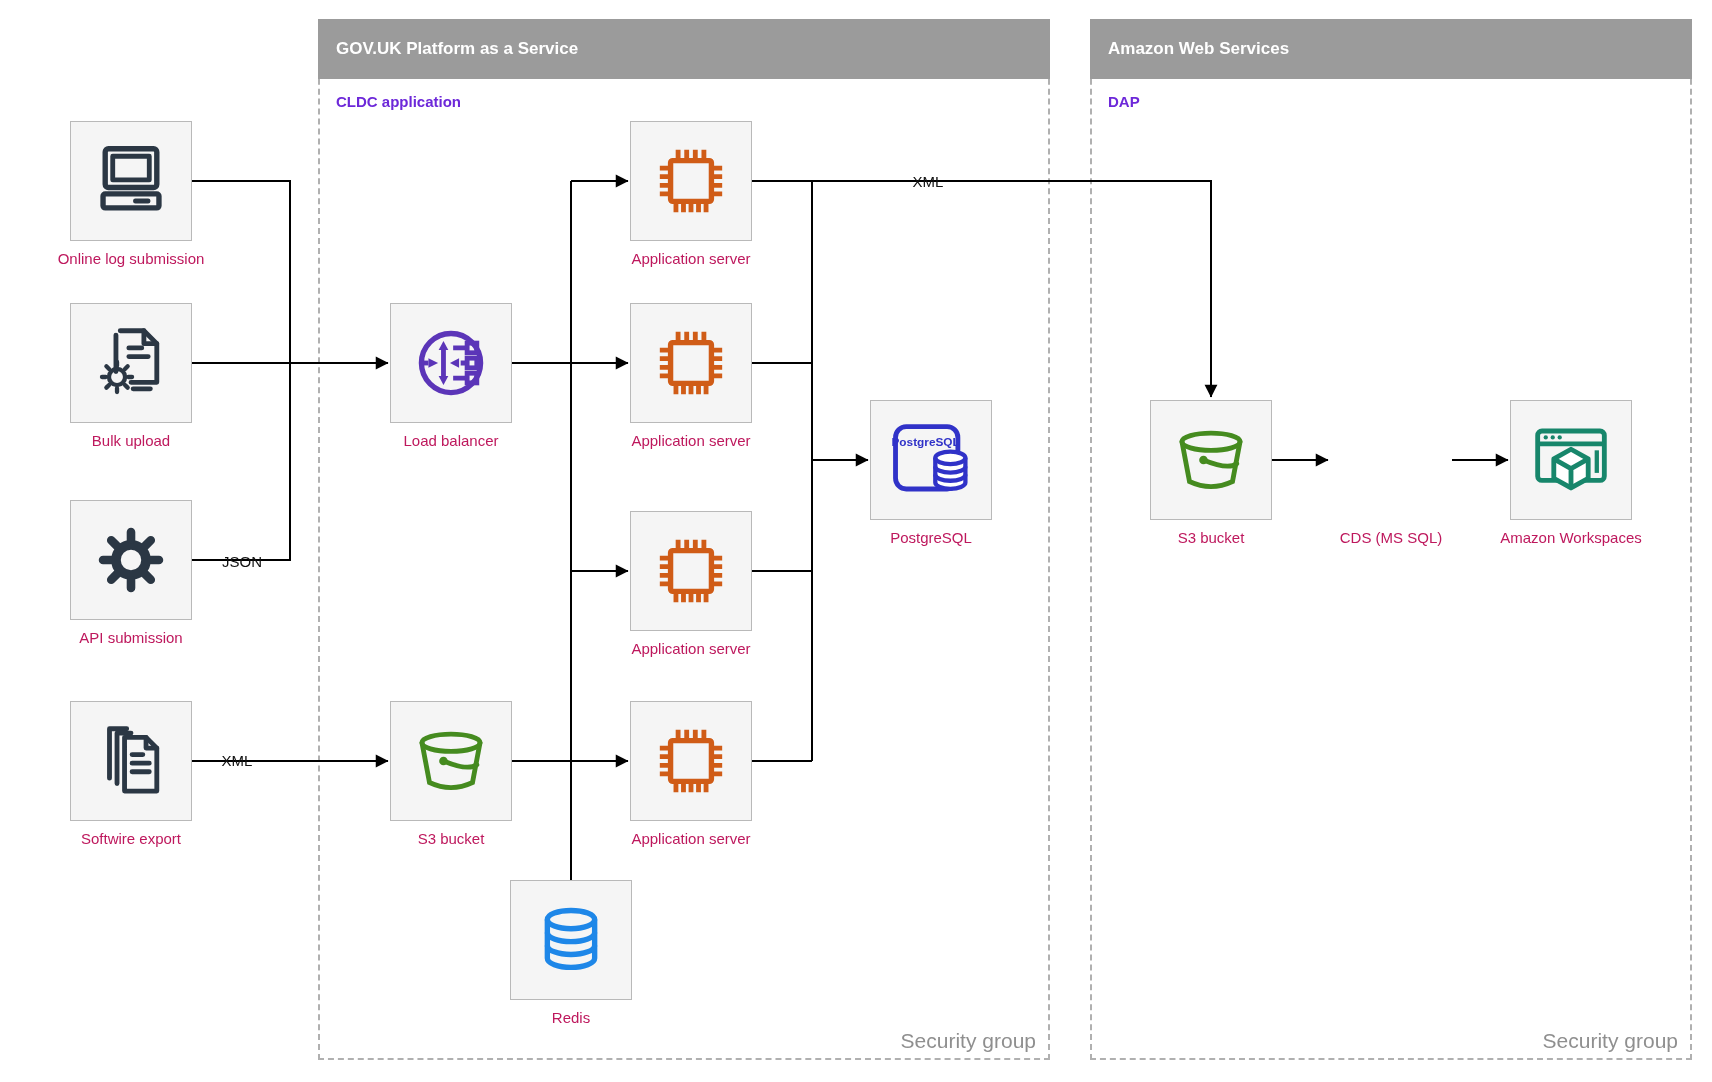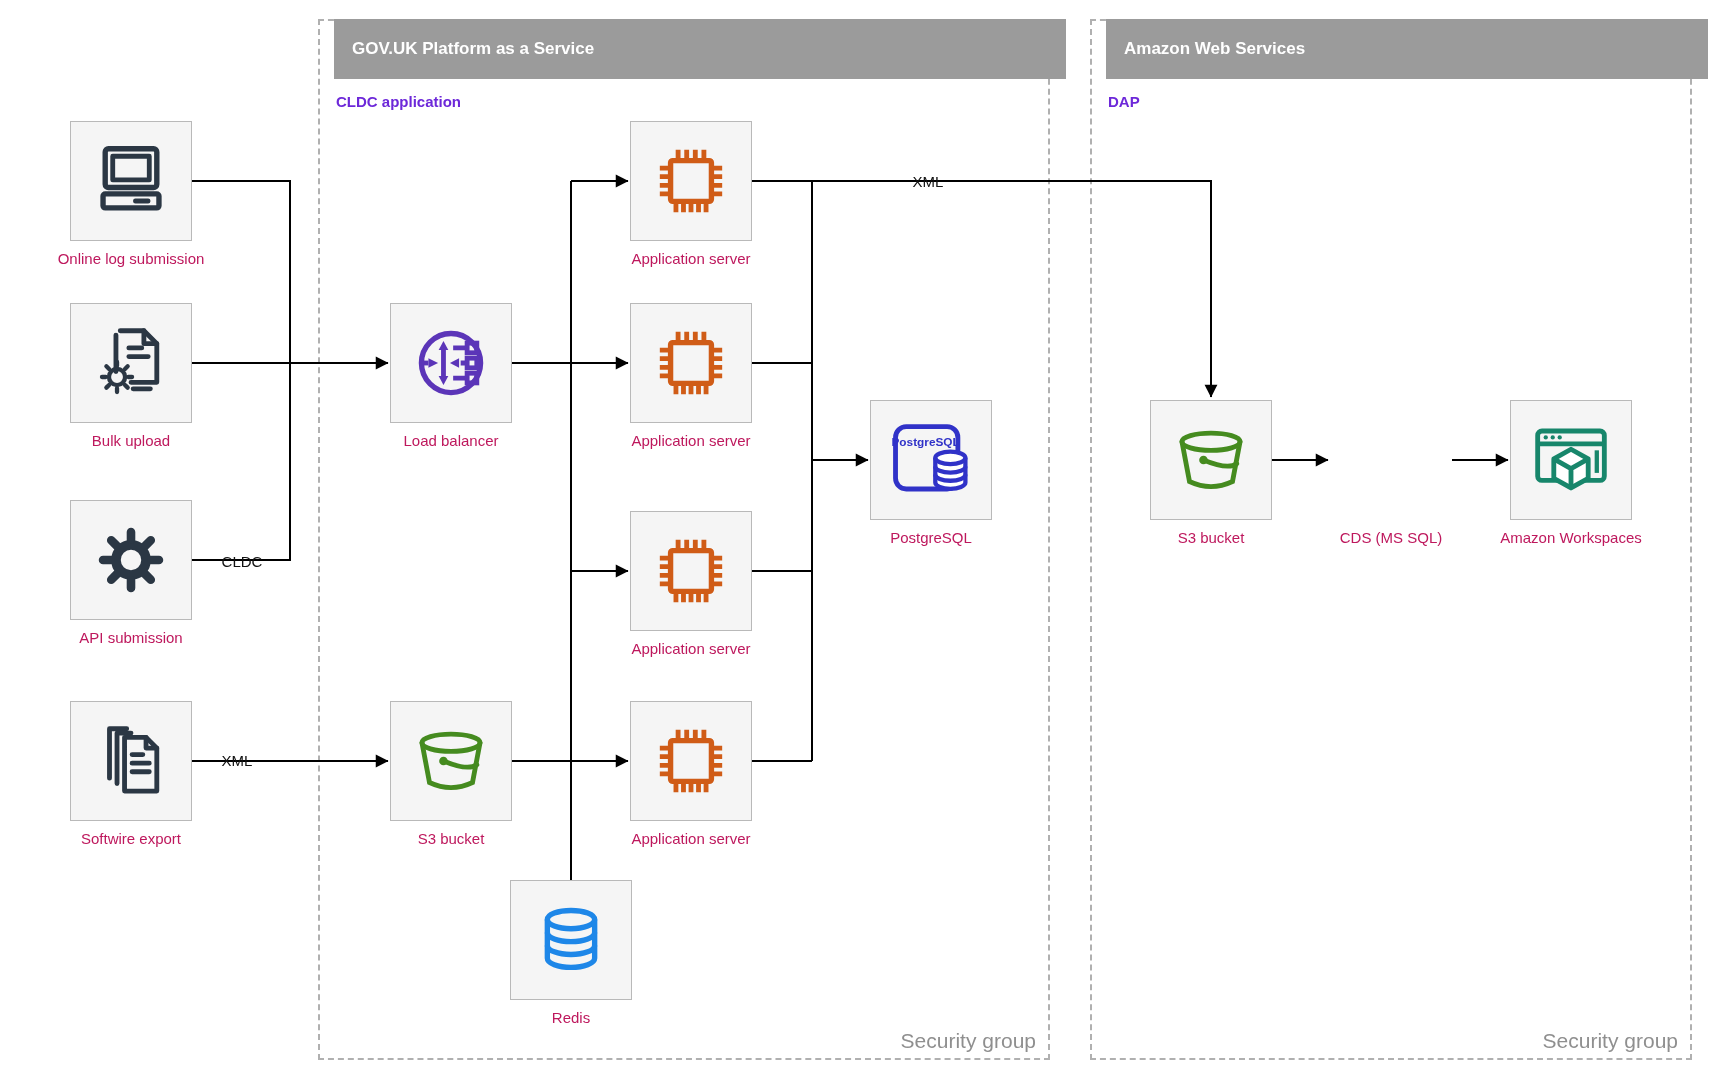--- a/index.html
+++ b/index.html
@@ -1,19 +1,19 @@
 <!DOCTYPE html>
 <html><head>
 <meta charset="utf-8">
 <style>
   html,body{margin:0;padding:0;background:#ffffff;font-family:"Liberation Sans",sans-serif;}
   .canvas{position:relative;width:1712px;height:1082px;background:#fff;overflow:hidden;}
   .container{position:absolute;border:2px dashed #b0b0b0;box-sizing:border-box;background:transparent;}
   .chdr{position:absolute;top:-2px;left:-2px;height:60px;background:#9b9b9b;color:#ffffff;
-        font-weight:bold;font-size:17px;line-height:60px;padding-left:18px;box-sizing:border-box;margin-left:16px;}
+        font-weight:bold;font-size:17px;line-height:60px;padding-left:18px;box-sizing:border-box;}
   .sublabel{position:absolute;left:16px;top:72px;font-weight:bold;font-size:15px;color:#6d28d9;}
   .cfooter{position:absolute;right:12px;bottom:5px;font-size:21px;color:#8f8f8f;}
   .edges{position:absolute;left:0;top:0;z-index:1;}
   .node{position:absolute;width:122px;height:120px;background:#f5f5f5;border:1.5px solid #b9b9b9;
         box-sizing:border-box;z-index:2;display:flex;align-items:center;justify-content:center;}
   .node svg{width:86px;height:86px;display:block;}
   .nlabel{position:absolute;transform:translateX(-50%);white-space:nowrap;font-size:15px;color:#be185d;
           z-index:2;}
   .elabel{position:absolute;transform:translate(-50%,-50%);white-space:nowrap;font-size:15px;color:#111;z-index:2;margin-top:20px;}
 </style>
@@ -52,21 +52,21 @@
       <path d="M752,363 H812"></path>
       <path d="M752,571 H812"></path>
       <path d="M752,761 H812"></path>
       <path d="M812,181 V761"></path>
       <path d="M812,460 H868" marker-end="url(#arr)"></path>
       <path d="M1272,460 H1328" marker-end="url(#arr)"></path>
       <path d="M1452,460 H1508" marker-end="url(#arr)"></path>
     </g>
   </svg>
 
-  <span class="elabel" style="left:242px;top:541px">CLDC</span>
+  <span class="elabel" style="left:242px;top:541px">JSON</span>
   <span class="elabel" style="left:237px;top:740px">XML</span>
   <span class="elabel" style="left:928px;top:161px">XML</span>
 
   <div class="node" style="left:70px;top:121px">
     <svg viewBox="0 0 80 80">
       <g fill="none" stroke="#2b3744" stroke-width="5" stroke-linejoin="round">
         <rect x="16" y="10" width="48" height="36" rx="3"></rect>
         <rect x="23" y="17" width="34" height="22" stroke-width="4.5"></rect>
         <rect x="14" y="52" width="52" height="13" rx="2"></rect>
       </g>

